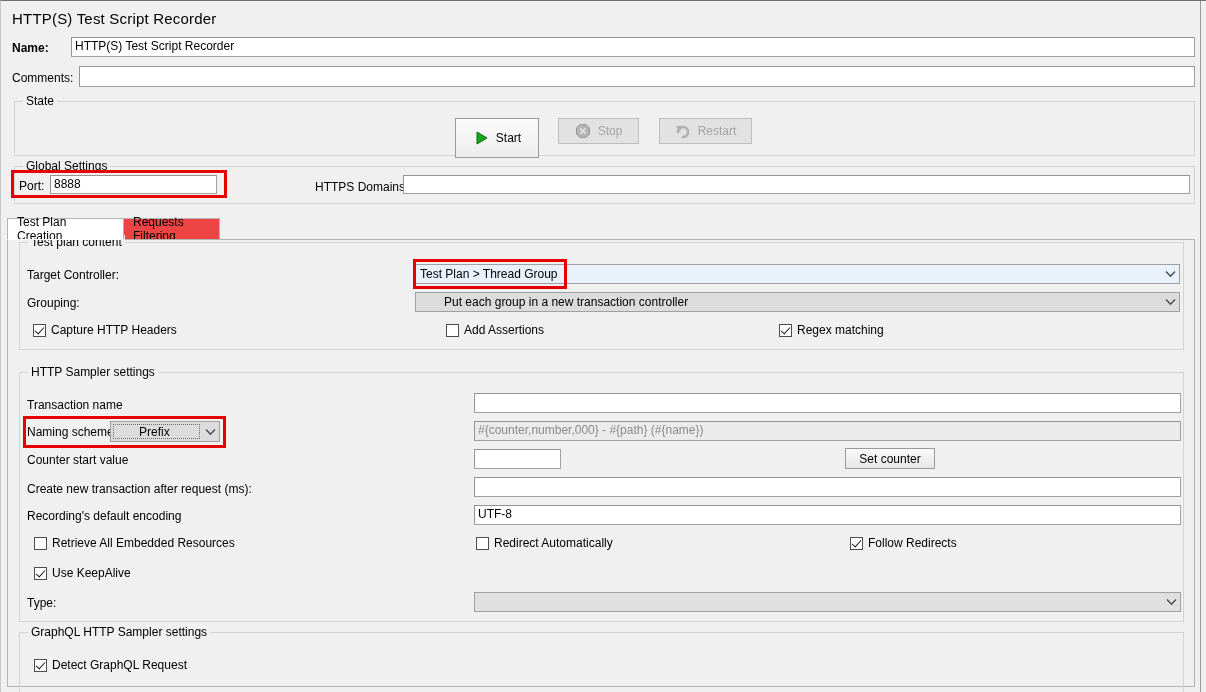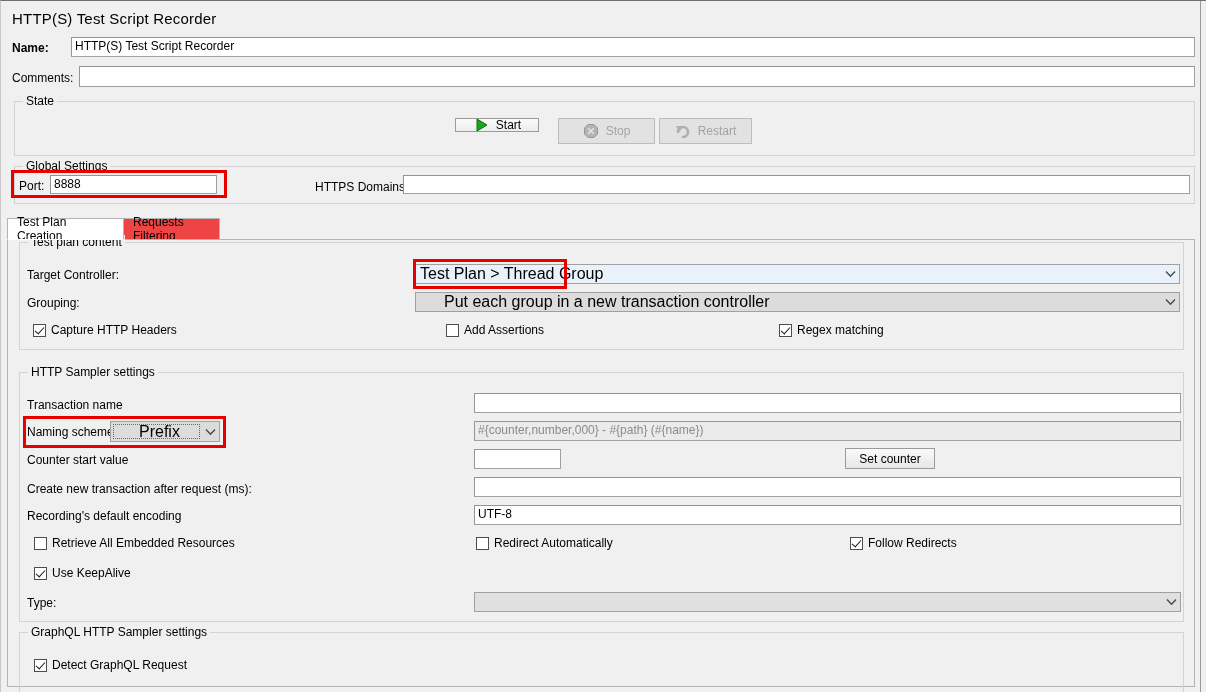--- a/index.html
+++ b/index.html
@@ -174,21 +174,21 @@
     transform: rotate(42deg);
   }
 
   
   .combo {
     position: absolute;
     background: #dcdcdc;
     border: 1px solid #a0a0a0;
     display: flex;
     align-items: center;
-    font-size: 16px;
+    font-size: 12px;
     color: #000;
     padding-left: 4px;
     overflow: hidden;
   }
   .combo.light { background: #e9f1fb; }
   .combo.gray  { background: #dcdcdc; padding-left: 28px; }
   .combo.empty { background: #e0e0e0; }
   .combo .ctext { flex: 1 1 auto; white-space: nowrap; overflow: hidden; }
   .combo .arrow {
     width: 18px; flex: none;
@@ -219,29 +219,29 @@
 
   <div class="lbl" style="left:11px; top:40px;font-weight:bold;">Name:</div>
   <div class="tf" style="left:70px; top:36px; width:1124px; height:20px;">HTTP(S) Test Script Recorder</div>
 
   <div class="lbl" style="left:11px; top:70px;">Comments:</div>
   <div class="tf" style="left:78px; top:65px; width:1116px; height:21px;"></div>
 
   <div class="group" style="left:13px; top:100px; width:1181px; height:55px;">
     <span class="gtitle">State</span>
   </div>
-  <div class="btn" style="left:454px; top:117px; width:84px; height:14px;">
+  <div class="btn" style="left:454px; top:117px; width:84px; height:40px;">
     <span class="ico">
       <svg width="16" height="16" viewBox="0 0 16 16">
           <polygon points="4,2 14,8 4,14" fill="#15a818" stroke="#0c6e0e" stroke-width="1"></polygon>
         </svg>
     </span>
     <span>Start</span>
   </div>
-  <div class="btn disabled" style="left:557px; top:117px; width:97px; height:26px;justify-content:center;">
+  <div class="btn disabled" style="left:557px; top:117px; width:81px; height:26px;justify-content:center;">
     <span class="ico">
       <svg width="16" height="16" viewBox="0 0 16 16">
         <polygon points="5,1.5 11,1.5 14.5,5 14.5,11 11,14.5 5,14.5 1.5,11 1.5,5" fill="#b4b4b4" stroke="#969696" stroke-width="1"></polygon>
         <path d="M5.2 5.2 L10.8 10.8 M10.8 5.2 L5.2 10.8" stroke="#e4e4e4" stroke-width="1.6"></path>
       </svg>
     </span>
     <span>Stop</span>
   </div>
   <div class="btn disabled" style="left:658px; top:117px; width:93px; height:26px;">
     <span class="ico">

